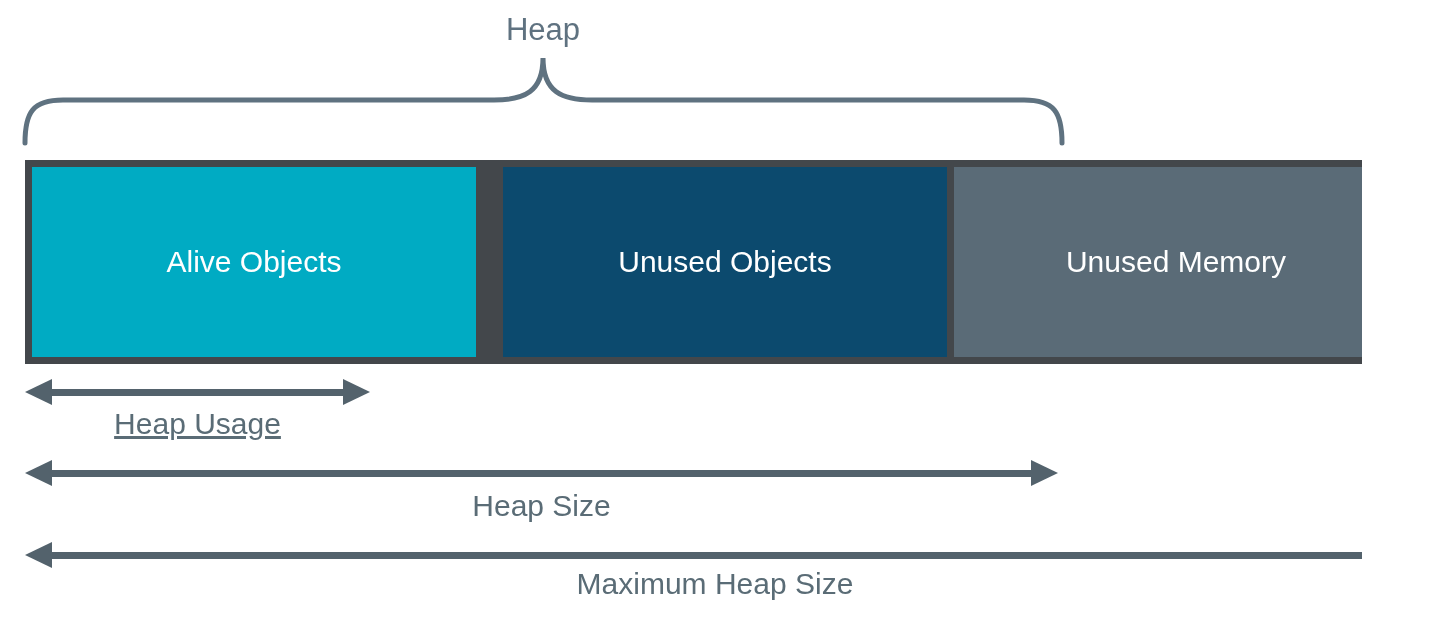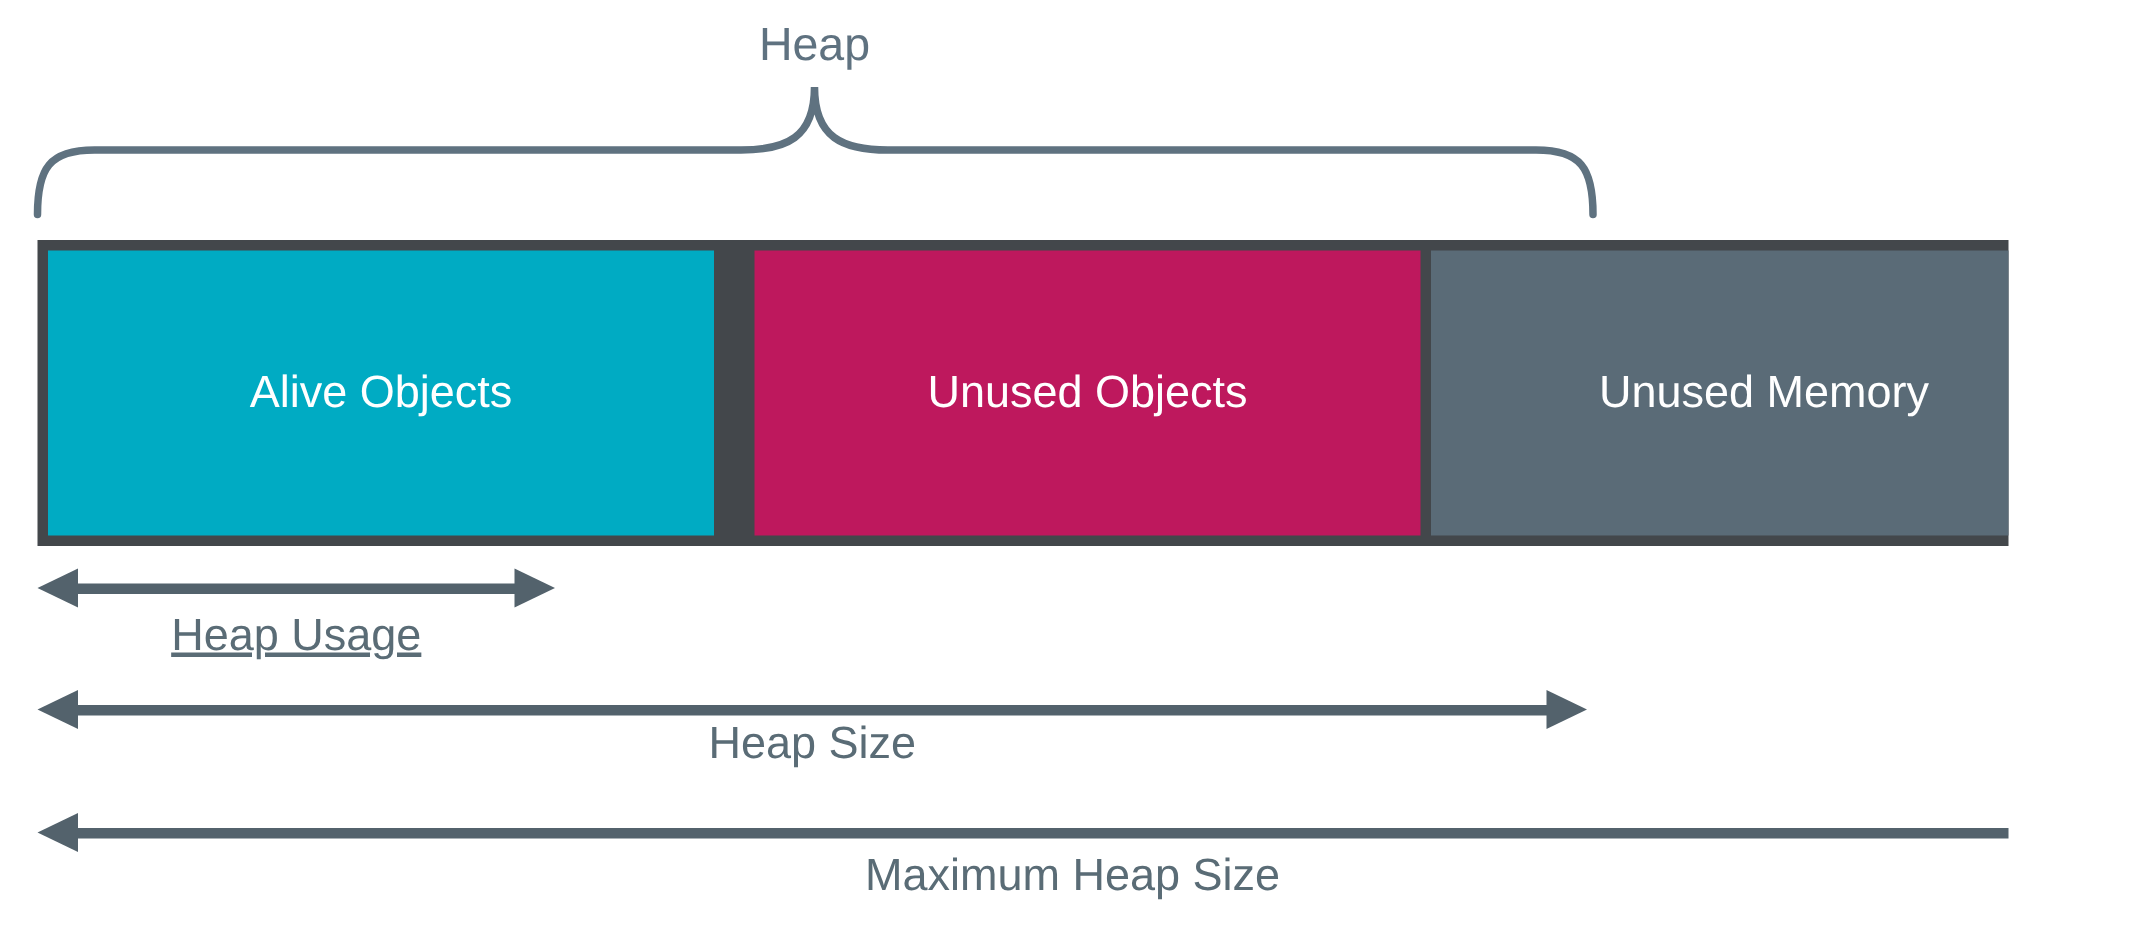--- a/index.html
+++ b/index.html
@@ -7,20 +7,21 @@
     padding: 0;
     background: #ffffff;
     font-family: "Liberation Sans", sans-serif;
   }
   #canvas {
     position: relative;
     width: 1339px;
     height: 630px;
     background: #ffffff;
     overflow: hidden;
+    padding-left: 23px;
   }
 
   
   .heap-title {
     position: absolute;
     left: 443px;
     top: 12px;
     width: 200px;
     text-align: center;
     font-size: 31px;
@@ -49,21 +50,21 @@
   }
   .segment {
     flex: 1 1 0;
     display: flex;
     align-items: center;
     justify-content: center;
     font-size: 30px;
     color: #ffffff;
   }
   .seg-alive   { background: #00abc3; }
-  .seg-unusedo { background: #be185d; margin-left: 20px; }
+  .seg-unusedo { background: #0c4a6e; margin-left: 20px; }
   .seg-free    { background: #afb5b9; }
   .seg-unusedm { background: #5a6b77; text-align: center; }
 
   
   .arrow {
     position: absolute;
     height: 26px;
     display: flex;
     align-items: center;
   }
@@ -92,21 +93,21 @@
   .arrow-max   { left: 25px; top: 542px; width: 1380px; }
 
   
   .measure-label {
     position: absolute;
     text-align: center;
     font-size: 30px;
     color: #5a6c76;
   }
   .label-usage { left: 25px; top: 407px; width: 345px; text-decoration: underline; }
-  .label-size  { left: 25px; top: 479px; width: 1033px; }
+  .label-size  { left: 25px; top: 489px; width: 1033px; }
   .label-max   { left: 25px; top: 567px; width: 1380px; text-align: center; }
 </style>
 </head>
 <body>
 
 <div id="canvas">
 
   <div class="heap-title">Heap</div>
 
   <svg class="brace-svg" width="1430" height="160" viewBox="0 0 1430 160">

